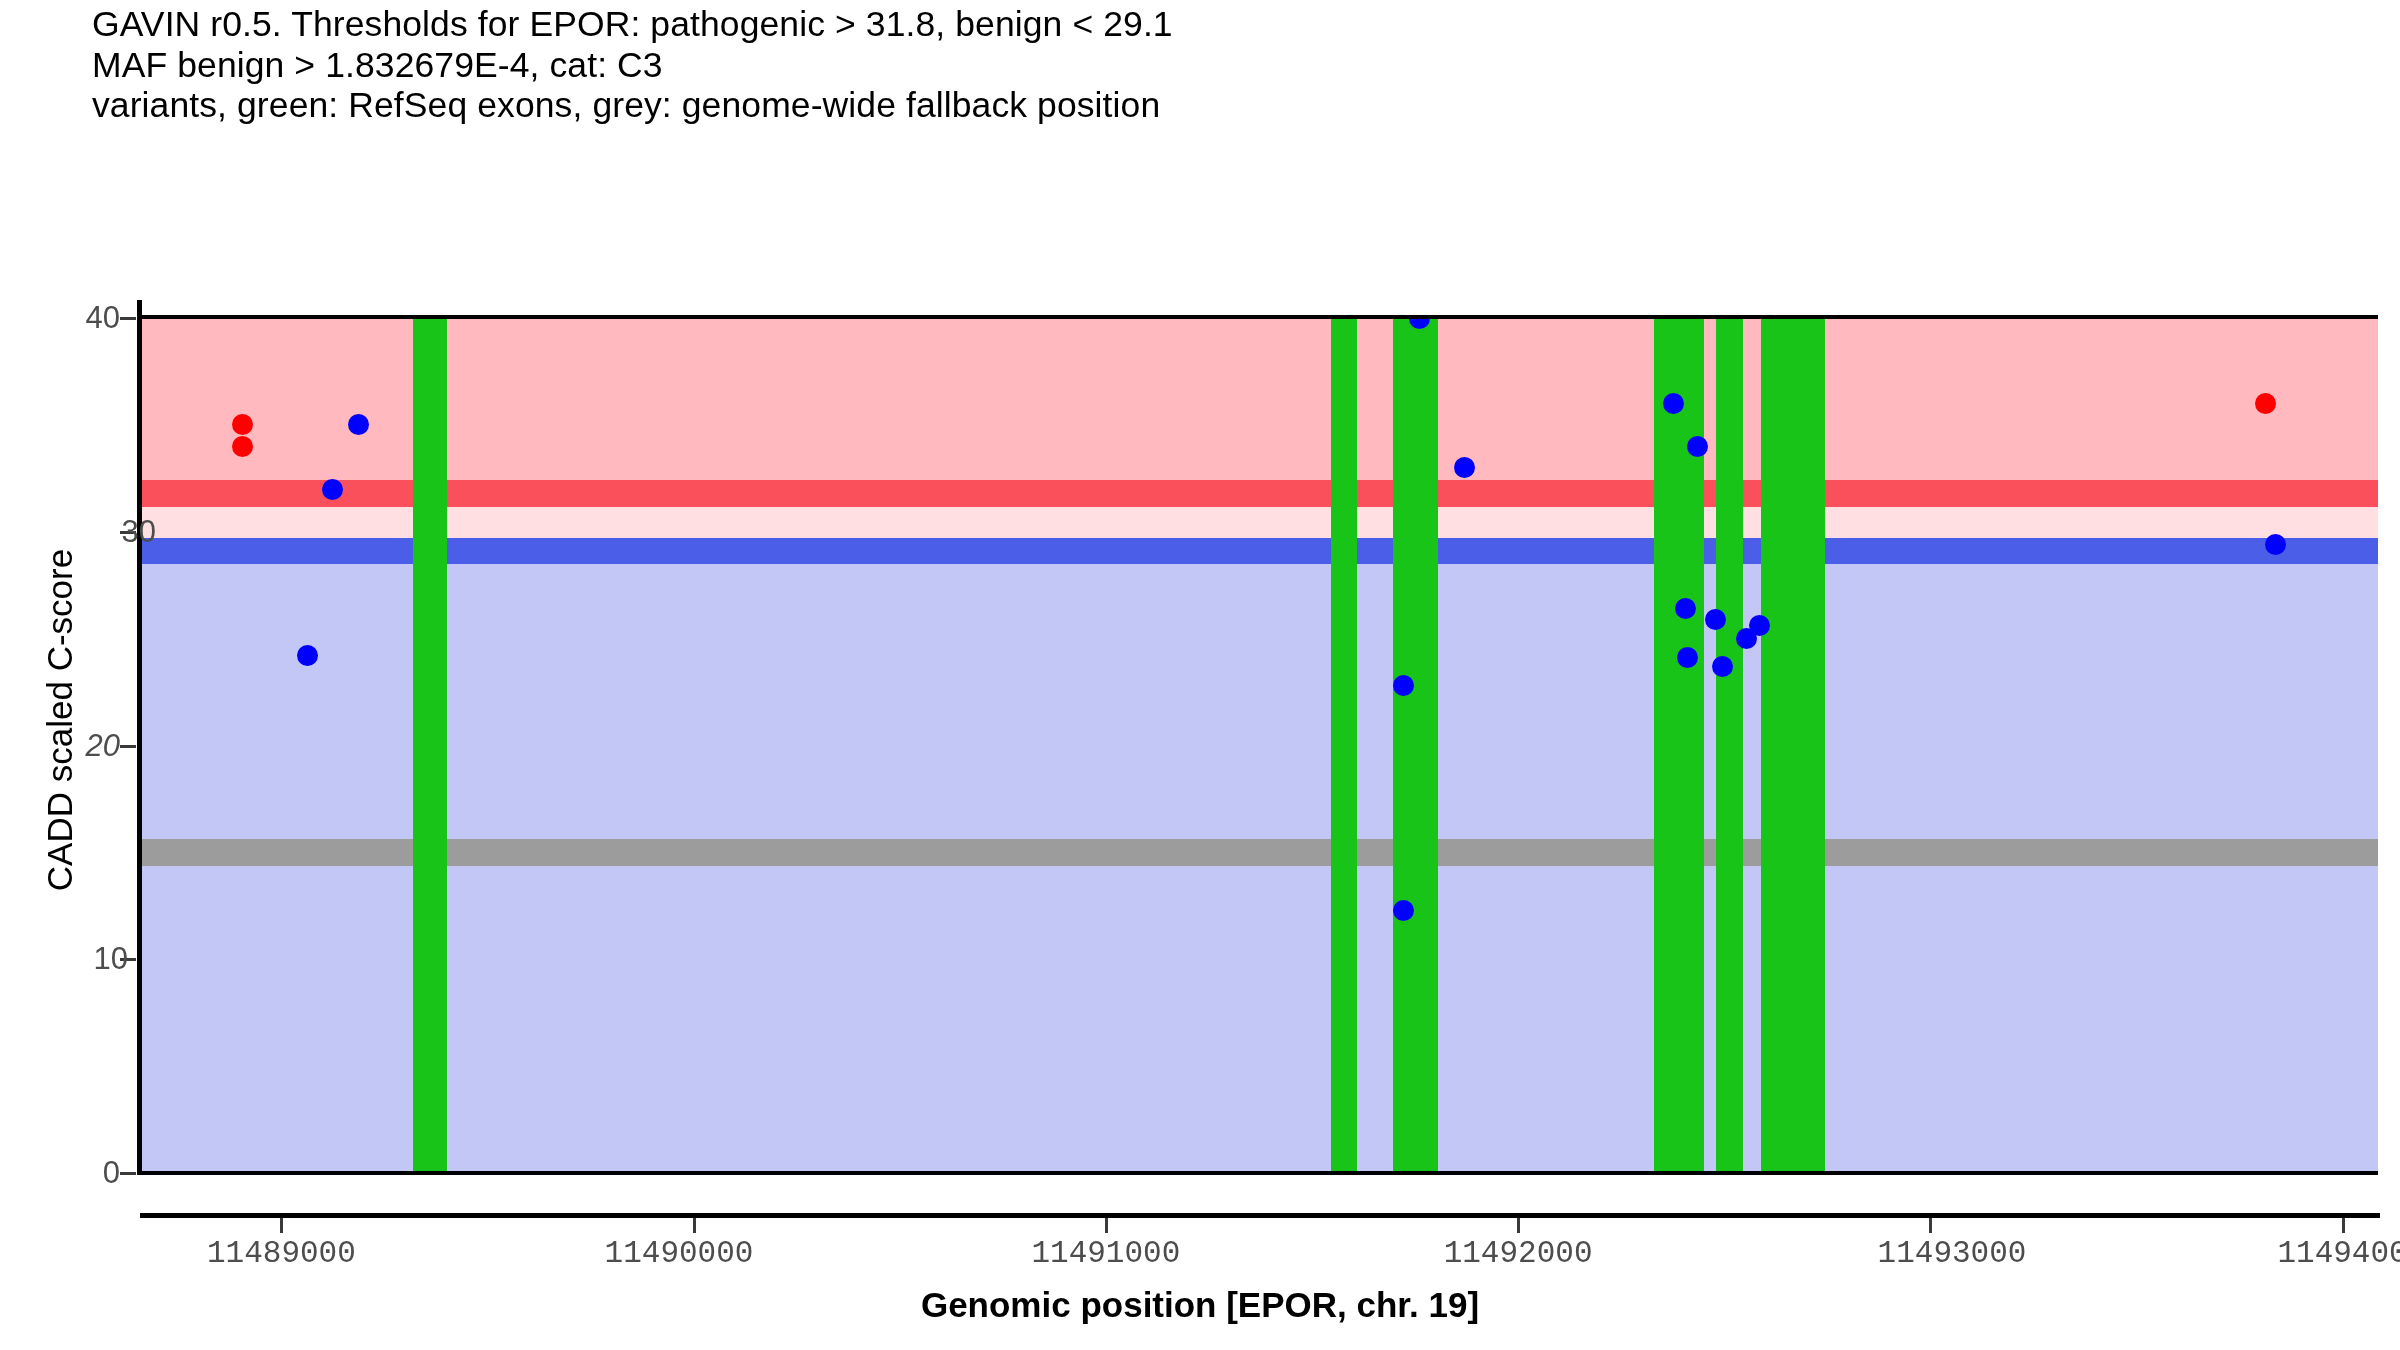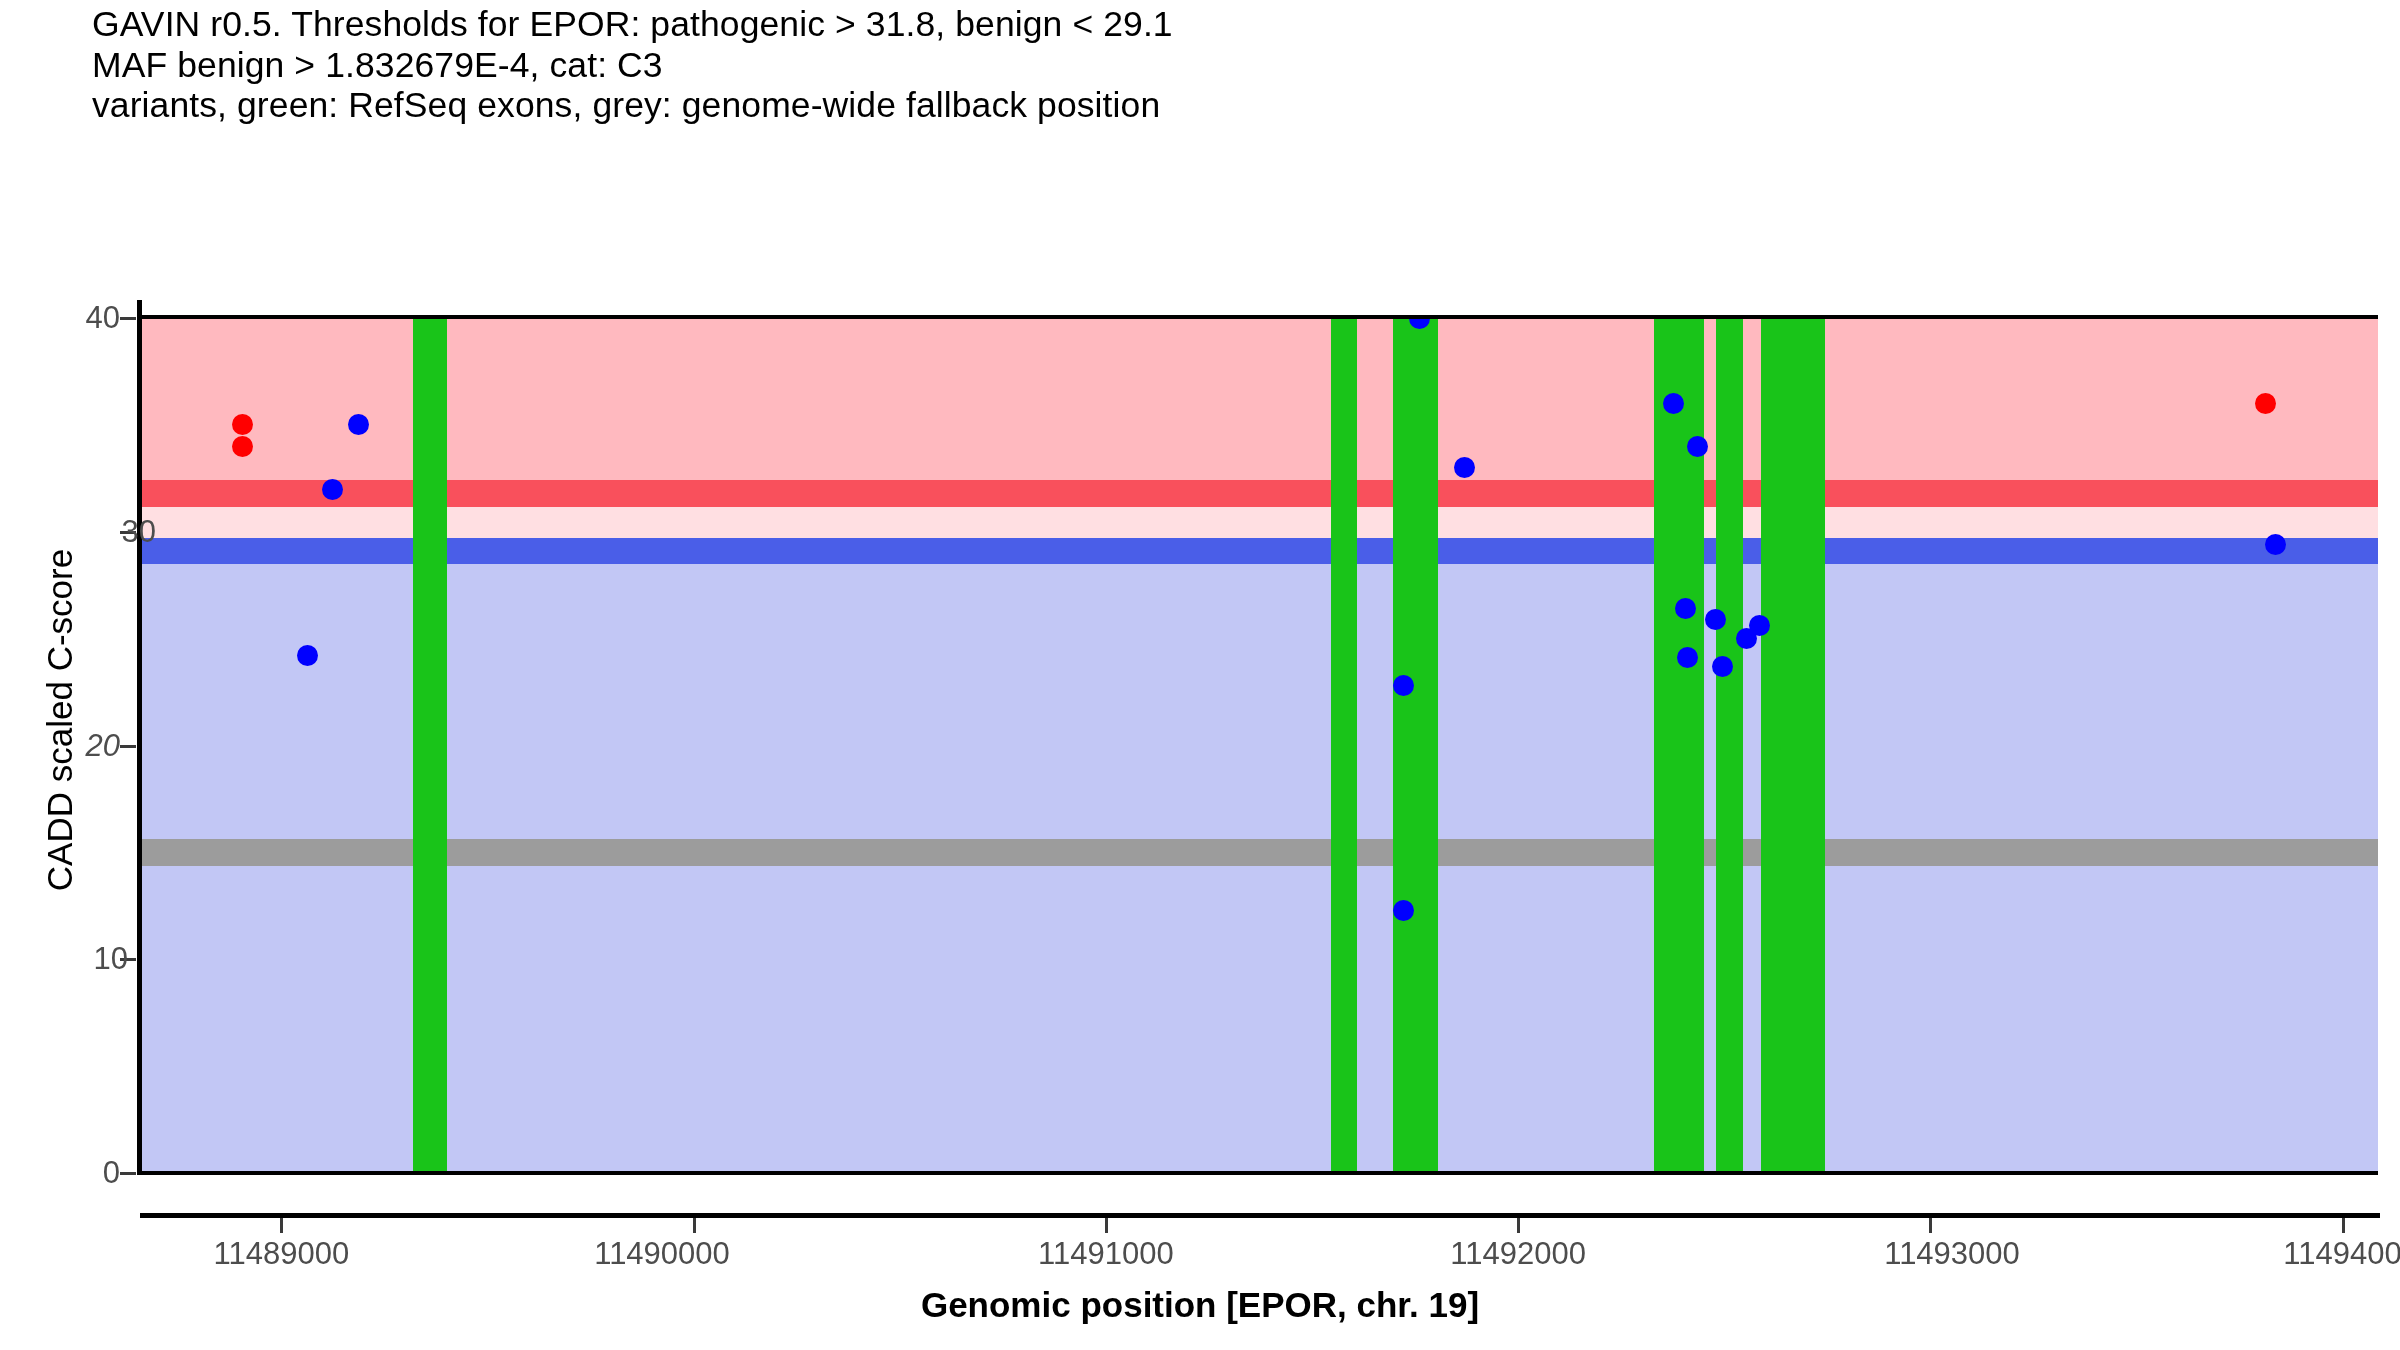--- a/index.html
+++ b/index.html
@@ -28,21 +28,21 @@
 
   .pt{position:absolute;border-radius:50%;}
   .pt-red{background:#ff0000;}
   .pt-blue{background:#0000ff;}
 
   
   .axis-line-x{position:absolute;left:140px;top:1213px;width:2240px;height:5px;background:#000;}
   .axis-line-y{position:absolute;left:137px;top:300px;width:5px;height:875px;background:#000;}
   .tick-x{position:absolute;top:1218px;width:3px;height:15px;background:#3a3a3a;}
   .tick-y{position:absolute;left:120px;width:16px;height:3px;background:#3a3a3a;}
-  .ticklabel-x{position:absolute;top:1236px;font-size:31px;color:#4d4d4d;white-space:nowrap;transform:translateX(-50%);}
+  .ticklabel-x{position:absolute;top:1236px;font-size:31px;color:#4d4d4d;white-space:nowrap;transform:translateX(-50%);font-family:Liberation Mono, monospace;}
   .ylab-wrap{position:absolute;left:0;width:120px;text-align:right;font-size:31px;color:#4d4d4d;transform:translateY(-50%);}
 
   .xaxis-title{position:absolute;left:0;top:1285px;width:2400px;text-align:center;font-size:35px;color:#000;font-weight:bold;}
   .yaxis-title{position:absolute;left:-330px;top:700px;width:780px;text-align:center;font-size:35px;color:#000;
                transform:rotate(-90deg);transform-origin:center center;}
 </style>
 </head>
 <body>
 
 <div id="root">
@@ -100,21 +100,21 @@
       <div class="ylab-wrap" style="top: 745.5px; font-style: italic;">20</div>
       <div class="tick-y" style="top: 530.75px;"></div>
       <div class="ylab-wrap" style="top: 531.75px; margin-left: 36px;">30</div>
       <div class="tick-y" style="top: 317px;"></div>
       <div class="ylab-wrap" style="top: 318px;">40</div>
     </div>
   <div id="xticks">
       <div class="tick-x" style="left: 280.395px;"></div>
       <div class="ticklabel-x" style="left: 281.395px;">11489000</div>
       <div class="tick-x" style="left: 692.626px;"></div>
-      <div class="ticklabel-x" style="left: 662px; text-align: right;">11490000</div>
+      <div class="ticklabel-x" style="left: 679px; text-align: right;">11490000</div>
       <div class="tick-x" style="left: 1104.86px;"></div>
       <div class="ticklabel-x" style="left: 1105.86px;">11491000</div>
       <div class="tick-x" style="left: 1517.09px;"></div>
       <div class="ticklabel-x" style="left: 1518.09px;">11492000</div>
       <div class="tick-x" style="left: 1929.32px;"></div>
       <div class="ticklabel-x" style="left: 1952px; text-align: right;">11493000</div>
       <div class="tick-x" style="left: 2341.55px;"></div>
       <div class="ticklabel-x" style="left: 2342.55px;">1149400</div>
     </div>
 

